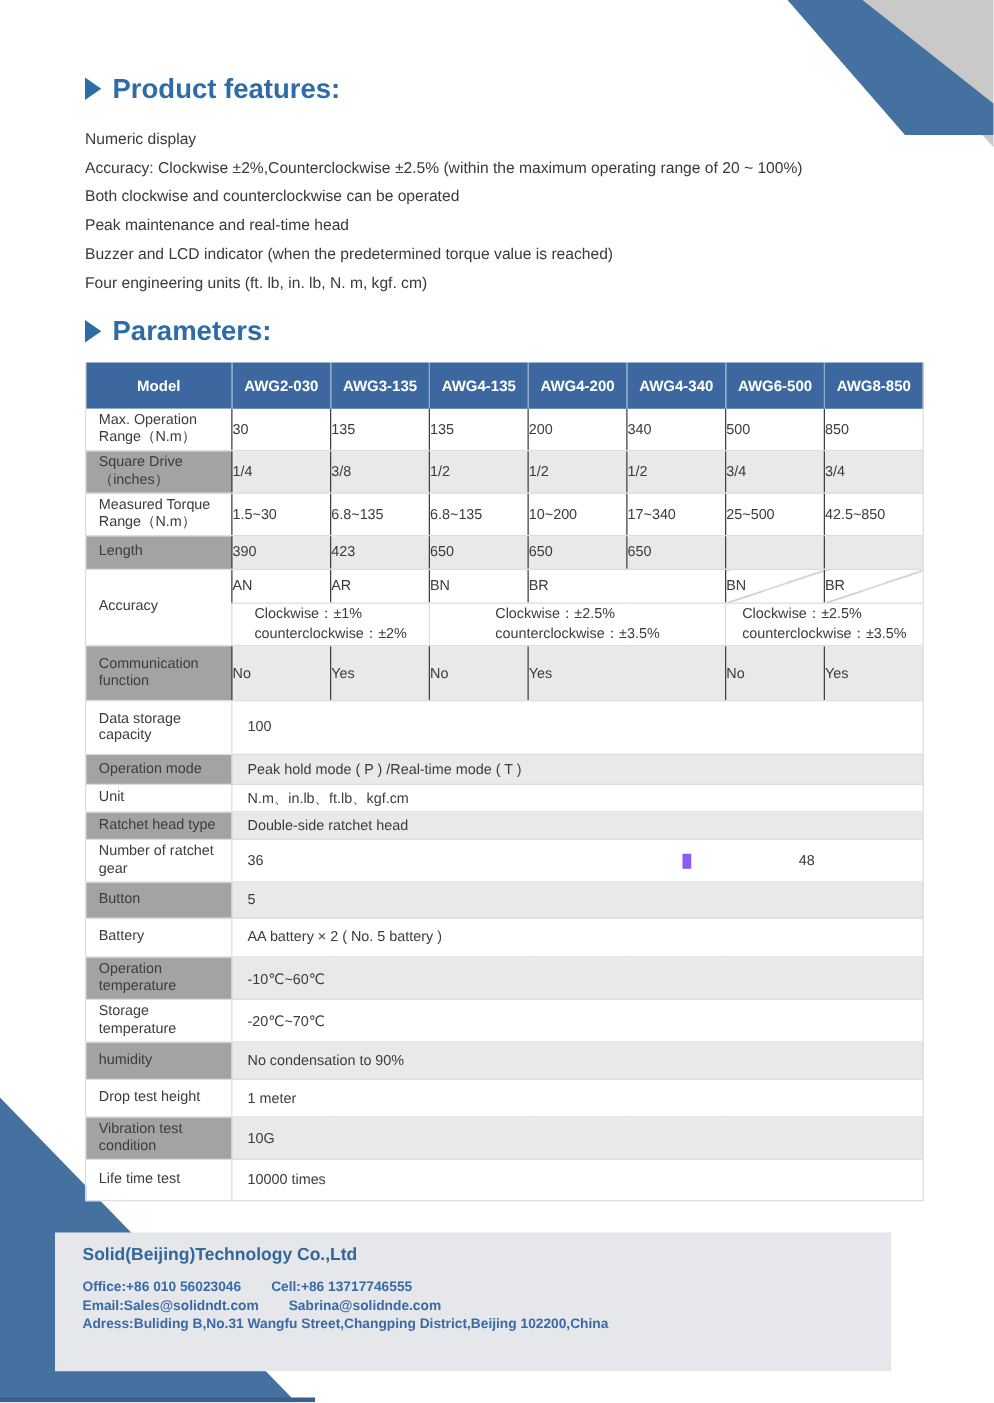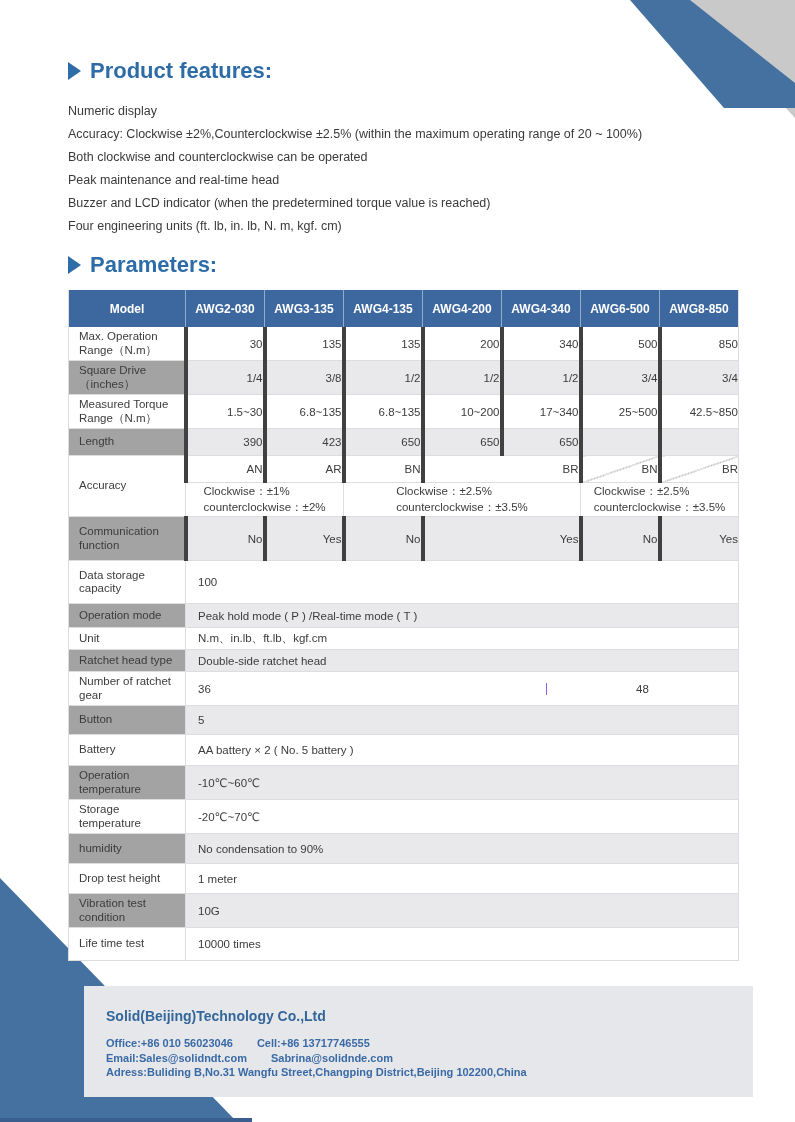--- a/index.html
+++ b/index.html
@@ -26,33 +26,33 @@
   .params{border-collapse:collapse;table-layout:fixed;width:670px;margin:12px 0 0 68px;
           border-left:1px solid #dcdde0;border-right:1px solid #dcdde0;}
   .params col.c-label{width:117px;}
   .params col.c-val{width:79px;}
   .params th{background:#3d689f;color:#ffffff;font-size:12px;font-weight:bold;text-align:center;padding:0;}
   .params th + th{border-left:1px solid rgba(255,255,255,0.45);}
   .params td{border-bottom:1px solid #dcdde0;font-size:11.5px;color:#3c3c3c;padding:0;vertical-align:middle;}
   tr.gray td{background:#e9e9ec;}
   td.lbl{padding:3px 6px 3px 10px;line-height:13.5px;background:#ffffff;}
   tr.gray td.lbl{background:#a3a3a3;}
-  td.val{text-align:right;border-left:4px solid #404040;}
+  td.val{text-align:left;border-left:1px solid #404040;}
   td.span-cell{border-left:1px solid #dcdde0;padding-left:12px;}
   td.spec{border-left:1px solid #dcdde0;text-align:center;}
   .spec-inner{display:inline-block;text-align:left;line-height:15.5px;}
   td.diag{background-image:linear-gradient(to bottom right,transparent 48.8%,#c9c9cc 48.8%,#c9c9cc 51.2%,transparent 51.2%);}
   .gear-wrap{display:flex;height:100%;align-items:stretch;}
   .gear-left{width:360px;display:flex;align-items:center;padding-left:12px;box-sizing:border-box;}
-  .gear-right{flex:1;display:flex;align-items:center;justify-content:center;border-left:1px solid #8b5cf6;}
+  .gear-right{flex:1;display:flex;align-items:center;justify-content:center;border-left:7px solid #8b5cf6;}
   td.gear-cell{padding:0;border-left:1px solid #dcdde0;}
 
   
-  .footer-box{width:669px;height:111px;margin:25px 0 0 84px;background:#e5e7ea;box-sizing:border-box;
-              padding:22px 0 0 22px;}
+  .footer-box{width:669px;height:111px;margin:25px 0 0 44px;background:#e5e7ea;box-sizing:border-box;
+              padding:9px 0 0 22px;}
   .footer-company{color:#33669b;font-size:14px;font-weight:bold;margin:0 0 12px 0;}
   .footer-line{color:#3a6aa6;font-size:11px;font-weight:bold;line-height:14.5px;}
   .footer-gap{margin-left:24px;}
   .page-number{text-align:center;margin-top:22px;font-family:"Liberation Serif","DejaVu Serif",serif;
                font-size:13px;color:#333333;}
 </style>
 </head>
 <body>
 
 <div class="page">

